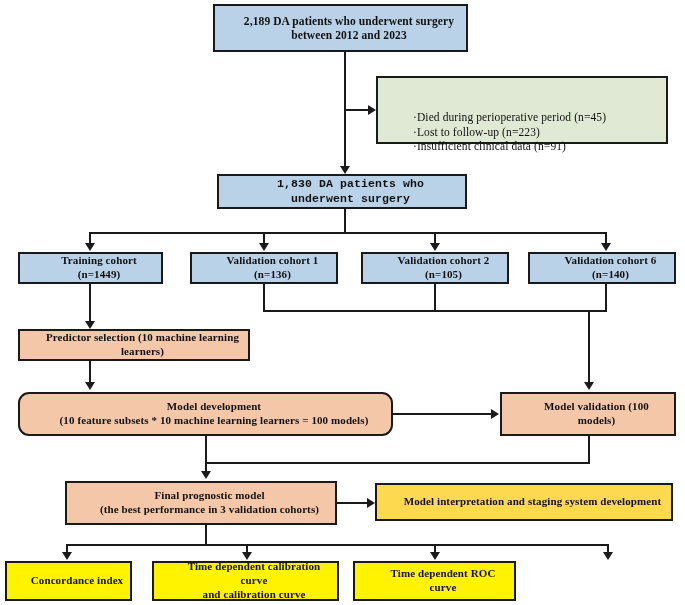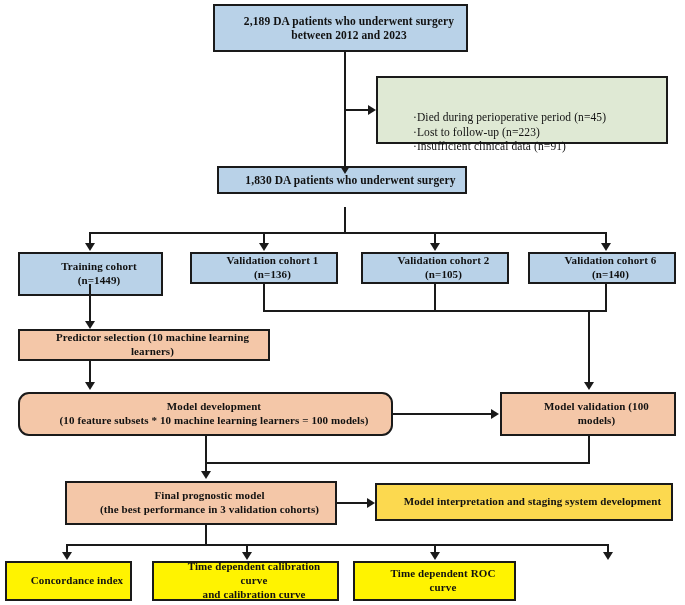--- a/index.html
+++ b/index.html
@@ -73,43 +73,43 @@
   </div>
 
   <div class="box green left-align" style="left:376px;top:76px;width:292px;height:68px;">
     <div class="inner">
       <span class="ln-item">·Died during perioperative period (n=45)</span>
       <span class="ln-item">·Lost to follow-up (n=223)</span>
       <span class="ln-item">·Insufficient clinical data (n=91)</span>
     </div>
   </div>
 
-  <div class="box blue t14" style="left:217px;top:166px;width:250px;height:28px;">
+  <div class="box blue t14" style="left:217px;top:174px;width:250px;height:35px;font-family:Liberation Mono, monospace;">
     <div class="inner">
       <span>1,830 DA patients who underwent surgery</span>
     </div>
   </div>
 
-  <div class="box blue t13" style="left:18px;top:252px;width:145px;height:44px;">
+  <div class="box blue t13" style="left:18px;top:252px;width:145px;height:32px;">
     <div class="inner"><span>Training cohort (n=1449)</span></div>
   </div>
 
   <div class="box blue t13" style="left:190px;top:252px;width:148px;height:32px;">
     <div class="inner"><span>Validation cohort 1 (n=136)</span></div>
   </div>
 
   <div class="box blue t13" style="left:361px;top:252px;width:148px;height:32px;">
     <div class="inner"><span>Validation cohort 2 (n=105)</span></div>
   </div>
 
   <div class="box blue t13" style="left:528px;top:252px;width:148px;height:32px;">
     <div class="inner"><span>Validation cohort 6 (n=140)</span></div>
   </div>
 
-  <div class="box orange t13" style="left:18px;top:329px;width:252px;height:32px;">
+  <div class="box orange t13" style="left:18px;top:329px;width:232px;height:32px;">
     <div class="inner"><span>Predictor selection (10 machine learning learners)</span></div>
   </div>
 
   <div class="box orange t13" style="left:18px;top:392px;width:375px;height:44px;border-radius:11px;">
     <div class="inner">
       <span>Model development</span><br>
       <span>(10 feature subsets * 10 machine learning learners = 100 models)</span>
     </div>
   </div>
 

